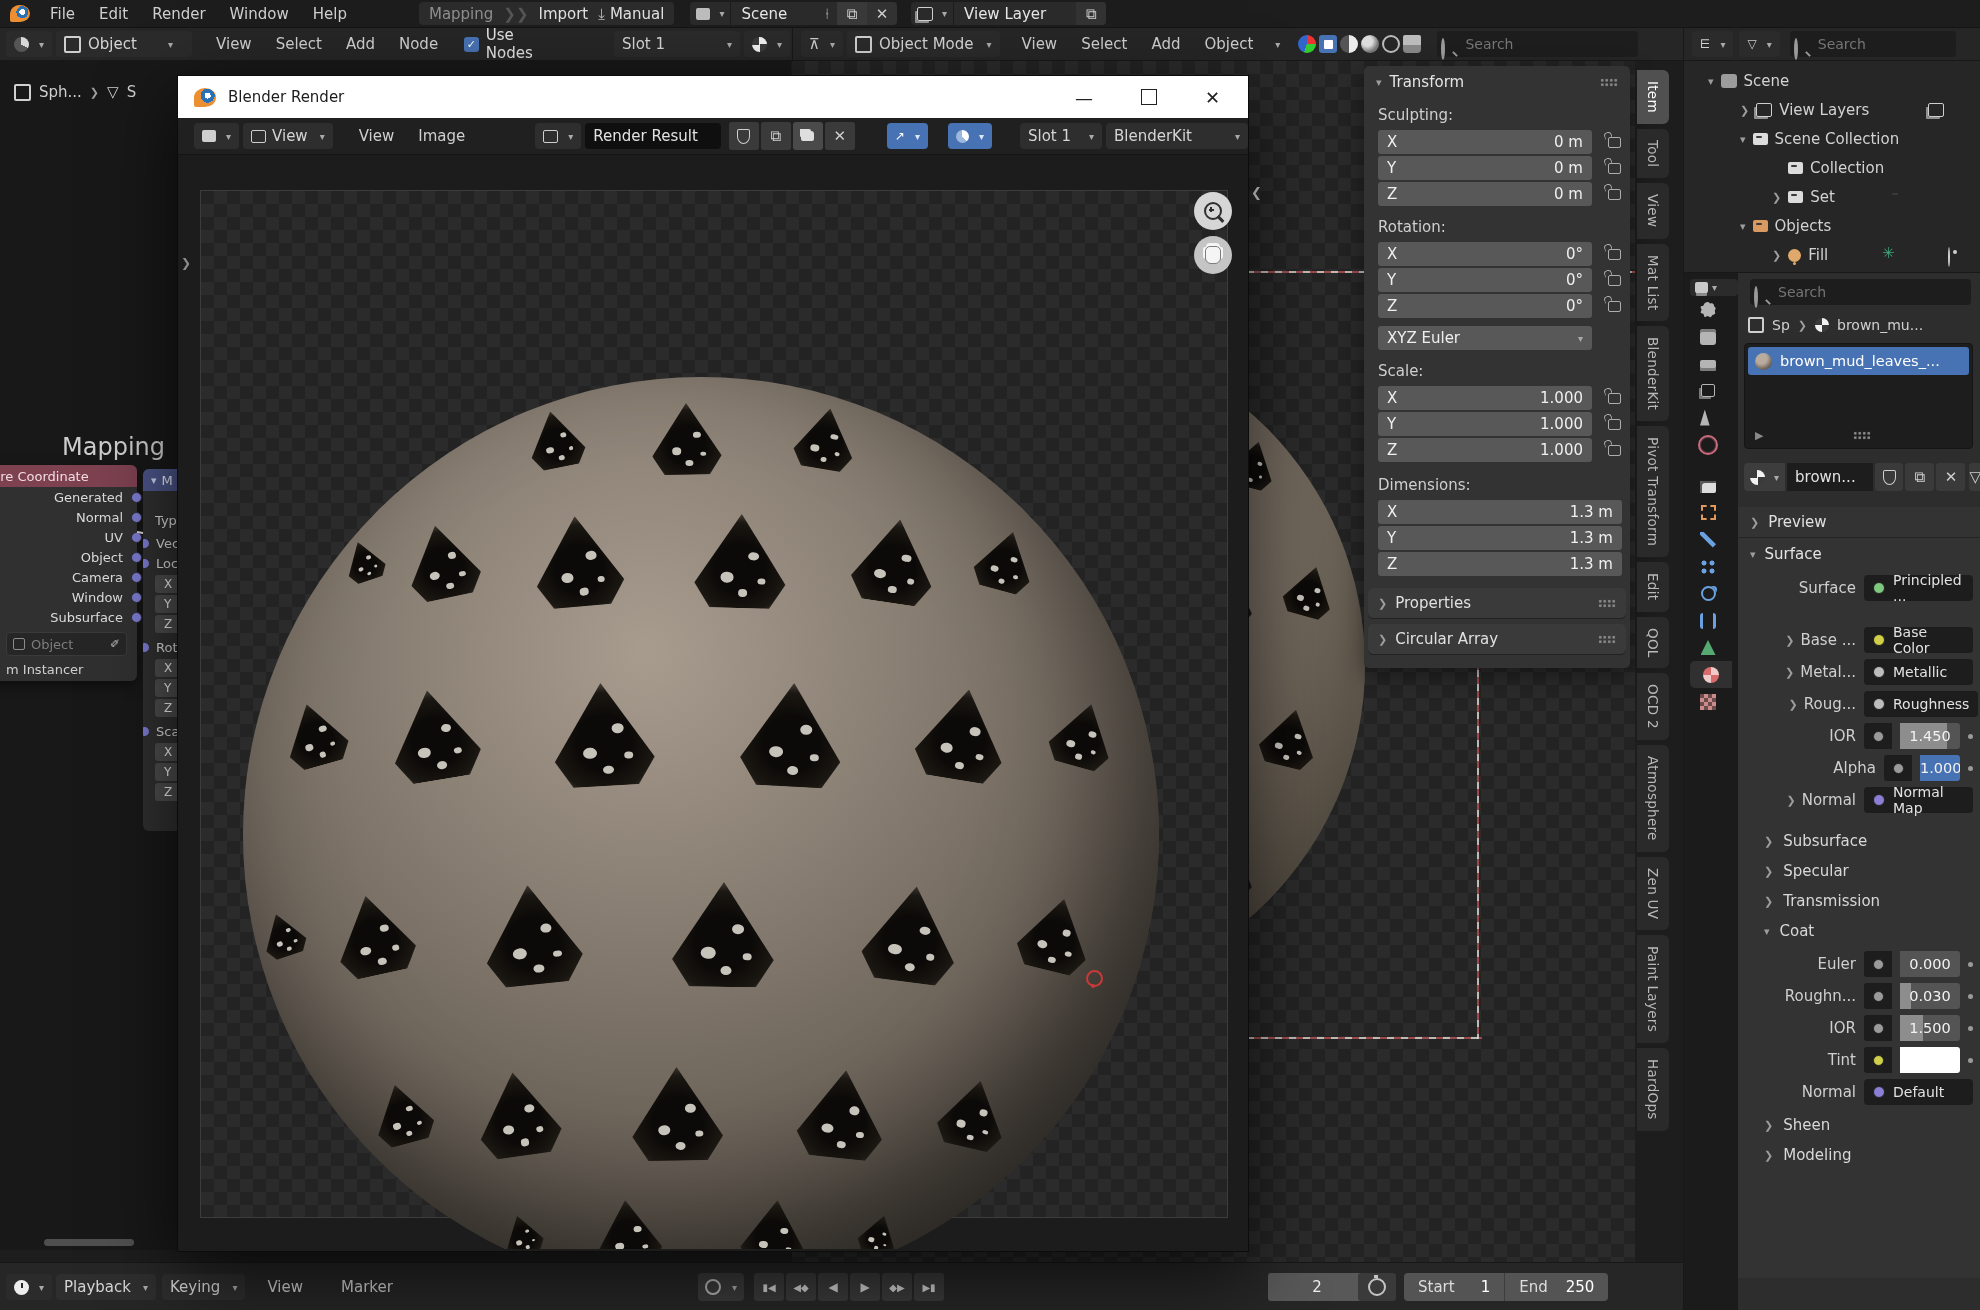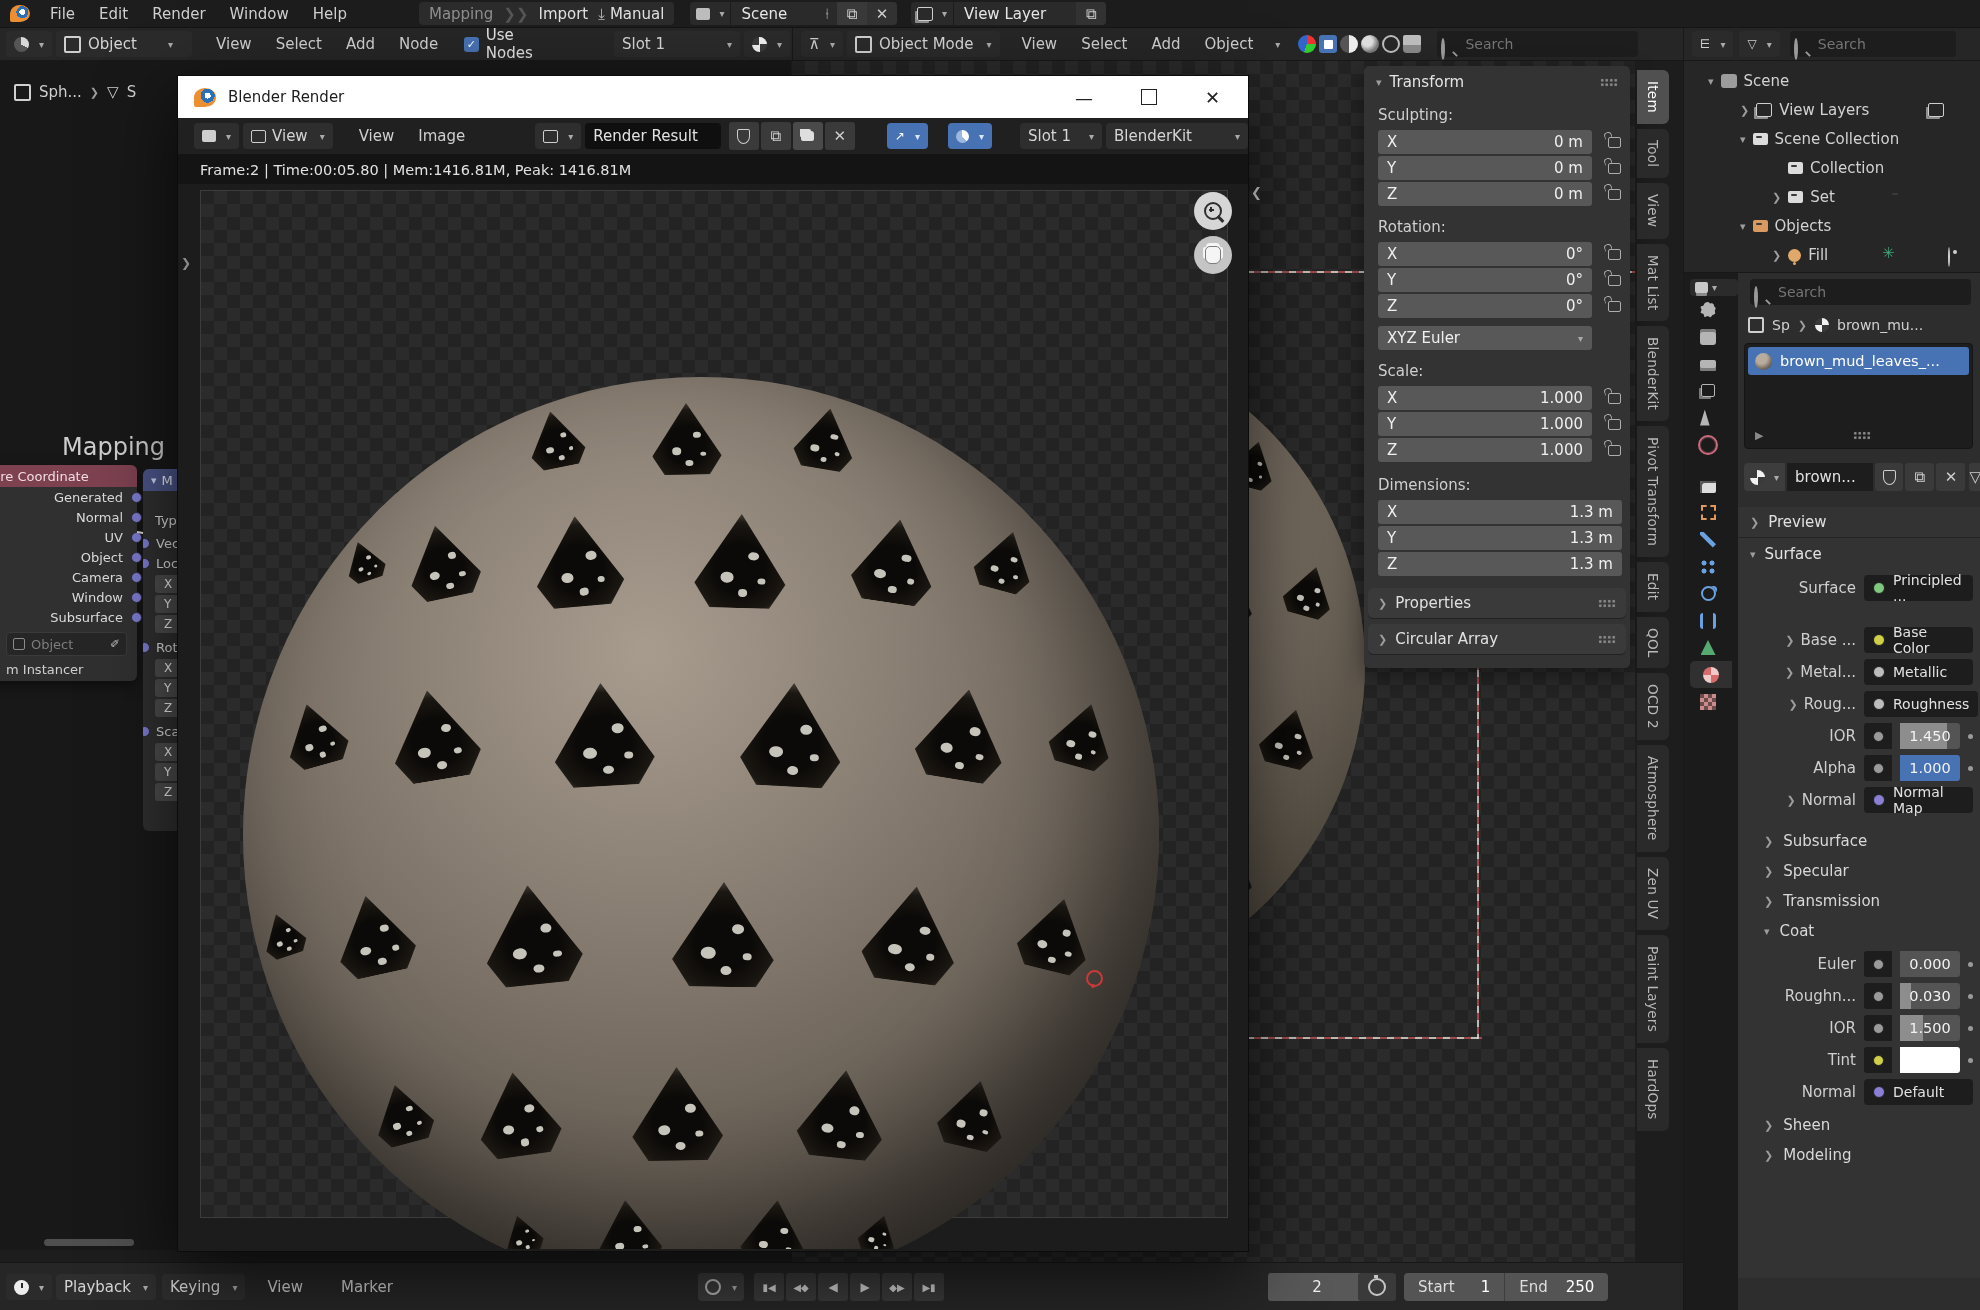--- a/index.html
+++ b/index.html
@@ -827,21 +827,21 @@
       <div style="flex:0 0 118px;text-align:right;color:#cfcfcf;">IOR</div>
       <div class="chipdot">
                 <span class="dot" style="background:#9a9a9a;width:9px;height:9px;"></span>
               </div>
       <div class="slider" style="">
         <div class="fill" style="width:78%;"></div>
         <div class="tx">1.450</div>
               </div>
       <span class="kdot"></span>
     </div>
-            <div class="row" style="height:28px;margin:4px 8px 4px 0;gap:8px;">
+            <div class="row" style="height:28px;margin:4px 8px 4px 0;gap:8px;padding-left:20px;">
       <div style="flex:0 0 118px;text-align:right;color:#cfcfcf;">Alpha</div>
       <div class="chipdot">
                 <span class="dot" style="background:#9a9a9a;width:9px;height:9px;"></span>
               </div>
       <div class="slider" style="background:#4772b3;">
 
         <div class="tx">1.000</div>
               </div>
       <span class="kdot"></span>
     </div>
@@ -1048,23 +1048,20 @@
       <div class="btn" style="margin-left:24px;min-width:66px;justify-content:space-between;background:#2e2e2e;">
         <span>Slot 1</span>
         <span class="chev">▾</span>
       </div>
       <div class="btn" style="min-width:126px;justify-content:space-between;background:#2e2e2e;">
         <span>BlenderKit</span>
         <span class="chev">▾</span>
       </div>
     </div>
 
-    <div class="row" style="height:29px;background:#141414;">
-      <span style="margin-left:22px;font-size:14.5px;color:#e2e2e2;">Frame:2 | Time:00:05.80 | Mem:1416.81M, Peak: 1416.81M</span>
-    </div>
 
     <div style="position:absolute;left:0;top:108px;width:1068px;height:1065px;background:#1c1c1c;overflow:hidden;">
       <div class="checker" style="position:absolute;left:22px;top:6px;width:1026px;height:1026px;border:1px solid #3c3c3c;"></div>
       <div id="main-sphere" style="position:absolute;left:65px;top:193px;width:916px;height:916px;border-radius:50%;background:radial-gradient(circle at 44% 30%,#a89c8f 0%,#8d8276 28%,#6f665c 56%,#4a443d 82%,#322e28 100%);box-shadow:inset -40px -60px 120px rgba(0,0,0,.45);">
           <div class="blob" style="left: 283.1px; top: 33.6px; width: 59.6px; height: 56.6px; transform: rotate(-11.5deg);">
             <i></i>
             <b style="left: 30%; top: 62%; width: 7.7417px; height: 6.19336px; opacity: 0.85;"></b>
             <b style="left: 58%; top: 40%; width: 6.55067px; height: 5.24053px; opacity: 0.85;"></b>
             <b style="left: 48%; top: 80%; width: 5.95515px; height: 4.76412px; opacity: 0.85;"></b>
             <b style="left: 68%; top: 68%; width: 4.76412px; height: 3.8113px; opacity: 0.85;"></b>

